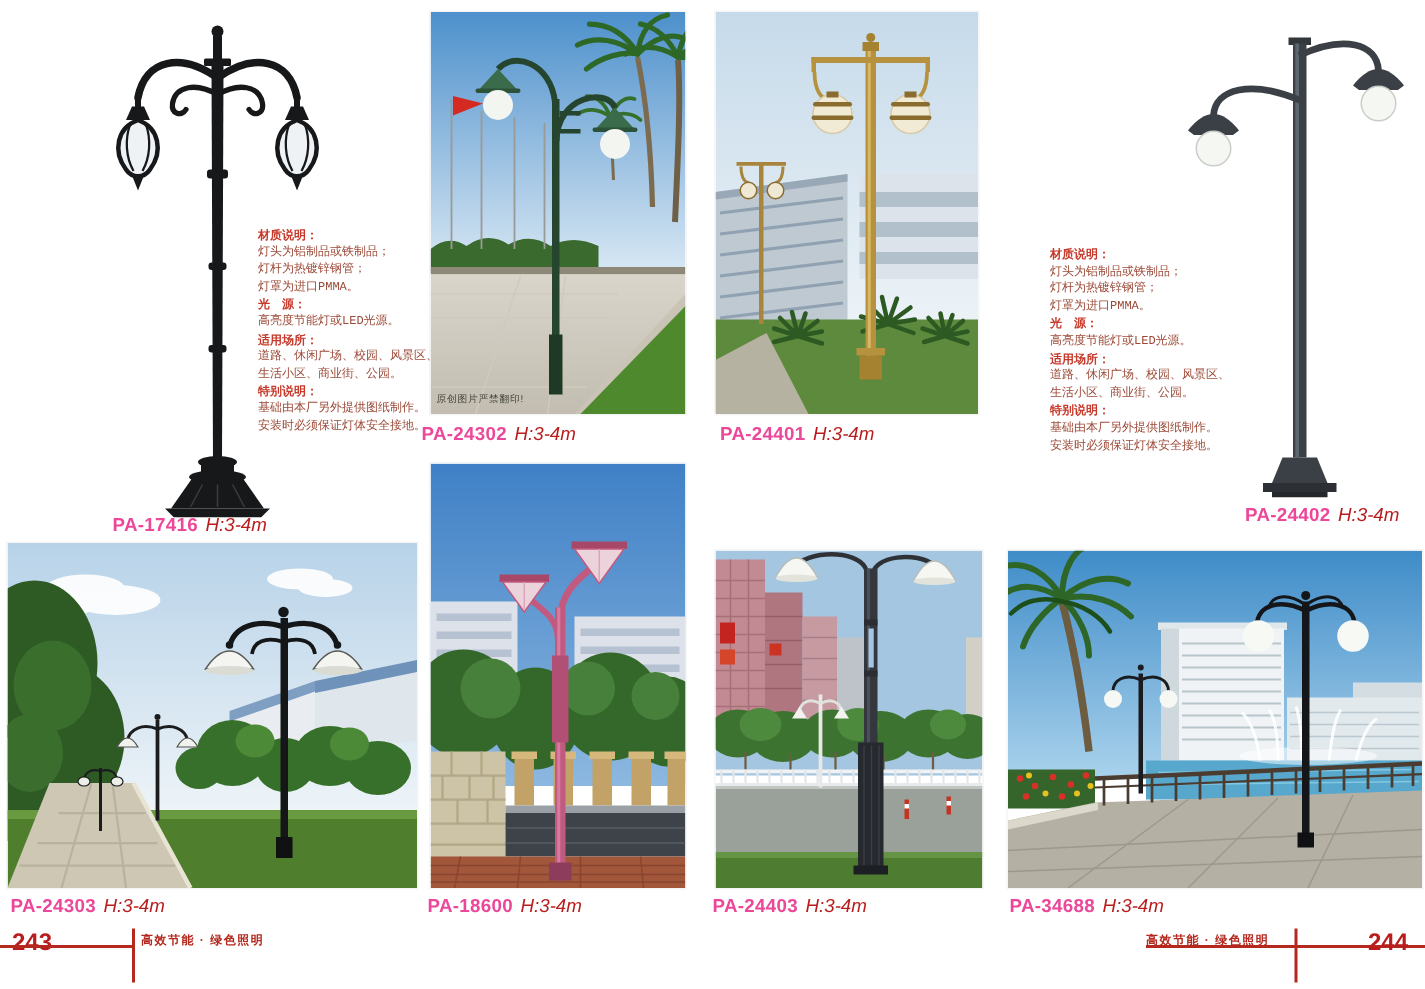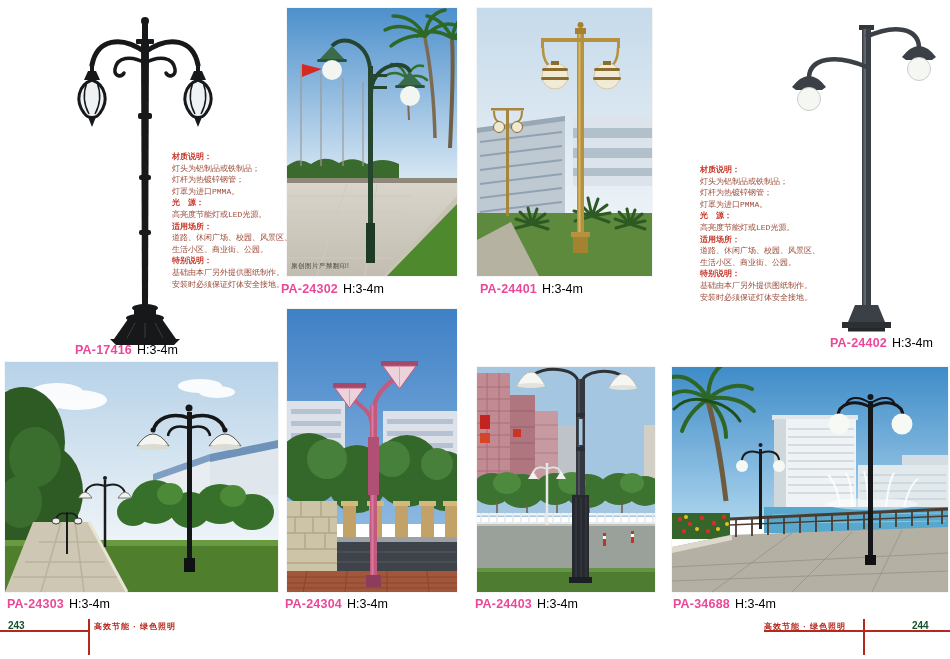--- a/index.html
+++ b/index.html
@@ -5,26 +5,26 @@
   html,body{margin:0;padding:0;}
   body{
     width:950px;height:659px;position:relative;background:#ffffff;
     font-family:"Liberation Sans","DejaVu Sans",sans-serif;overflow:hidden;
   }
   .abs{position:absolute;}
   .photo{position:absolute;overflow:hidden;outline:1px solid rgba(0,0,0,0.04);}
   .photo svg{display:block;}
   .prod-label{position:absolute;white-space:nowrap;font-size:12.5px;}
   .prod-label .model{color:#ec4899;font-weight:700;letter-spacing:.2px;}
-  .prod-label .height{color:#000000;margin-left:5px;}
+  .prod-label .height{color:#b91c1c;margin-left:5px;font-style:italic;}
   .spec-block{position:absolute;width:126px;font-size:8px;line-height:11.6px;white-space:nowrap;}
   .spec-title{color:#c6392b;font-weight:700;}
   .spec-line{color:#9c4a38;font-family:Liberation Mono, monospace;}
   .watermark{position:absolute;left:4px;bottom:5px;font-size:6.5px;color:rgba(45,45,38,.85);letter-spacing:.5px;}
-  .pagenum{position:absolute;font-size:10px;font-weight:700;color:#14532d;}
+  .pagenum{position:absolute;font-size:16px;font-weight:700;color:#b91c1c;}
   .tagline{position:absolute;font-size:8px;font-weight:700;color:#b5281e;letter-spacing:1px;text-align:right;}
   .red-hline{position:absolute;height:1.5px;background:#b5281e;}
   .red-vline{position:absolute;width:1.5px;background:#b5281e;}
 </style>
 </head>
 <body>
 
 <div class="abs" style="left:45px;top:5px;width:200px;height:340px;">
 <svg width="200" height="340" viewBox="0 0 200 340">
   <g fill="#17181a">
@@ -726,21 +726,21 @@
 <div class="prod-label" style="left:480px;top:282px;">
   <span class="model">PA-24401</span><span class="height">H:3-4m</span>
 </div>
 <div class="prod-label" style="left:830px;top:336px;">
   <span class="model">PA-24402</span><span class="height">H:3-4m</span>
 </div>
 <div class="prod-label" style="left:7px;top:597px;">
   <span class="model">PA-24303</span><span class="height">H:3-4m</span>
 </div>
 <div class="prod-label" style="left:285px;top:597px;">
-  <span class="model">PA-24304</span><span class="height">H:3-4m</span>
+  <span class="model">PA-18600</span><span class="height">H:3-4m</span>
 </div>
 <div class="prod-label" style="left:475px;top:597px;text-align:center;">
   <span class="model">PA-24403</span><span class="height">H:3-4m</span>
 </div>
 <div class="prod-label" style="left:673px;top:597px;">
   <span class="model">PA-34688</span><span class="height">H:3-4m</span>
 </div>
 
 <div class="pagenum" style="left:8px;top:620px;">243</div>
 <div class="red-hline" style="left:0;top:630px;width:88px;"></div>

